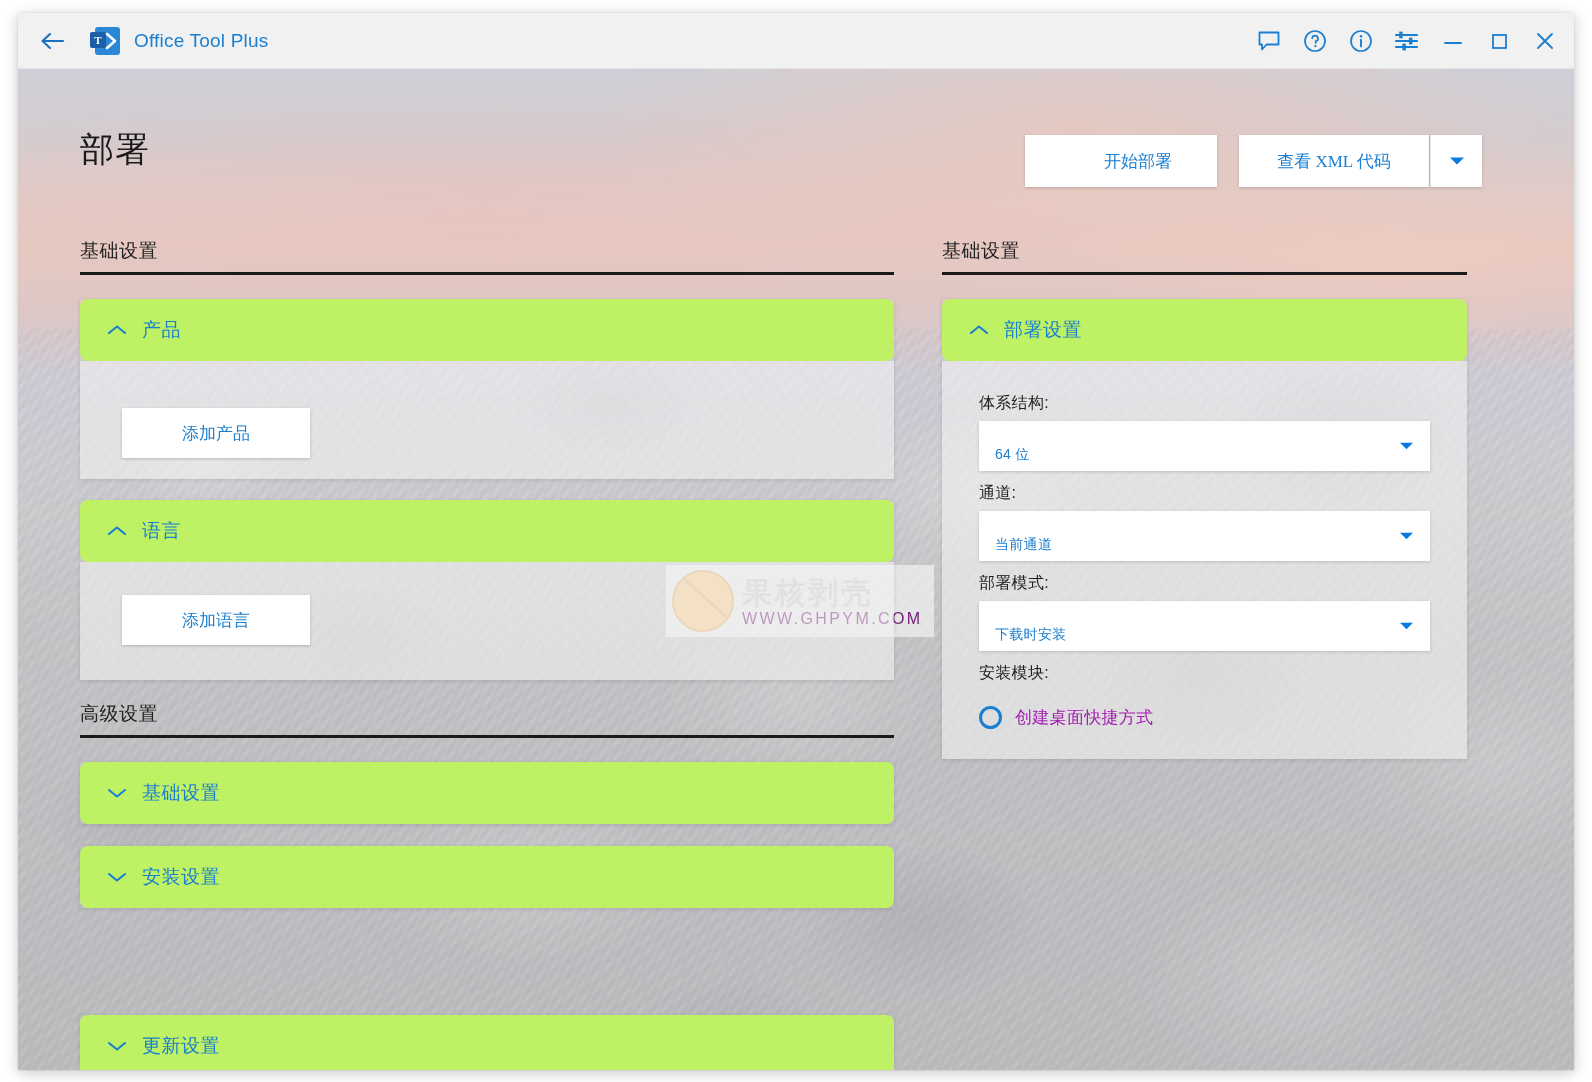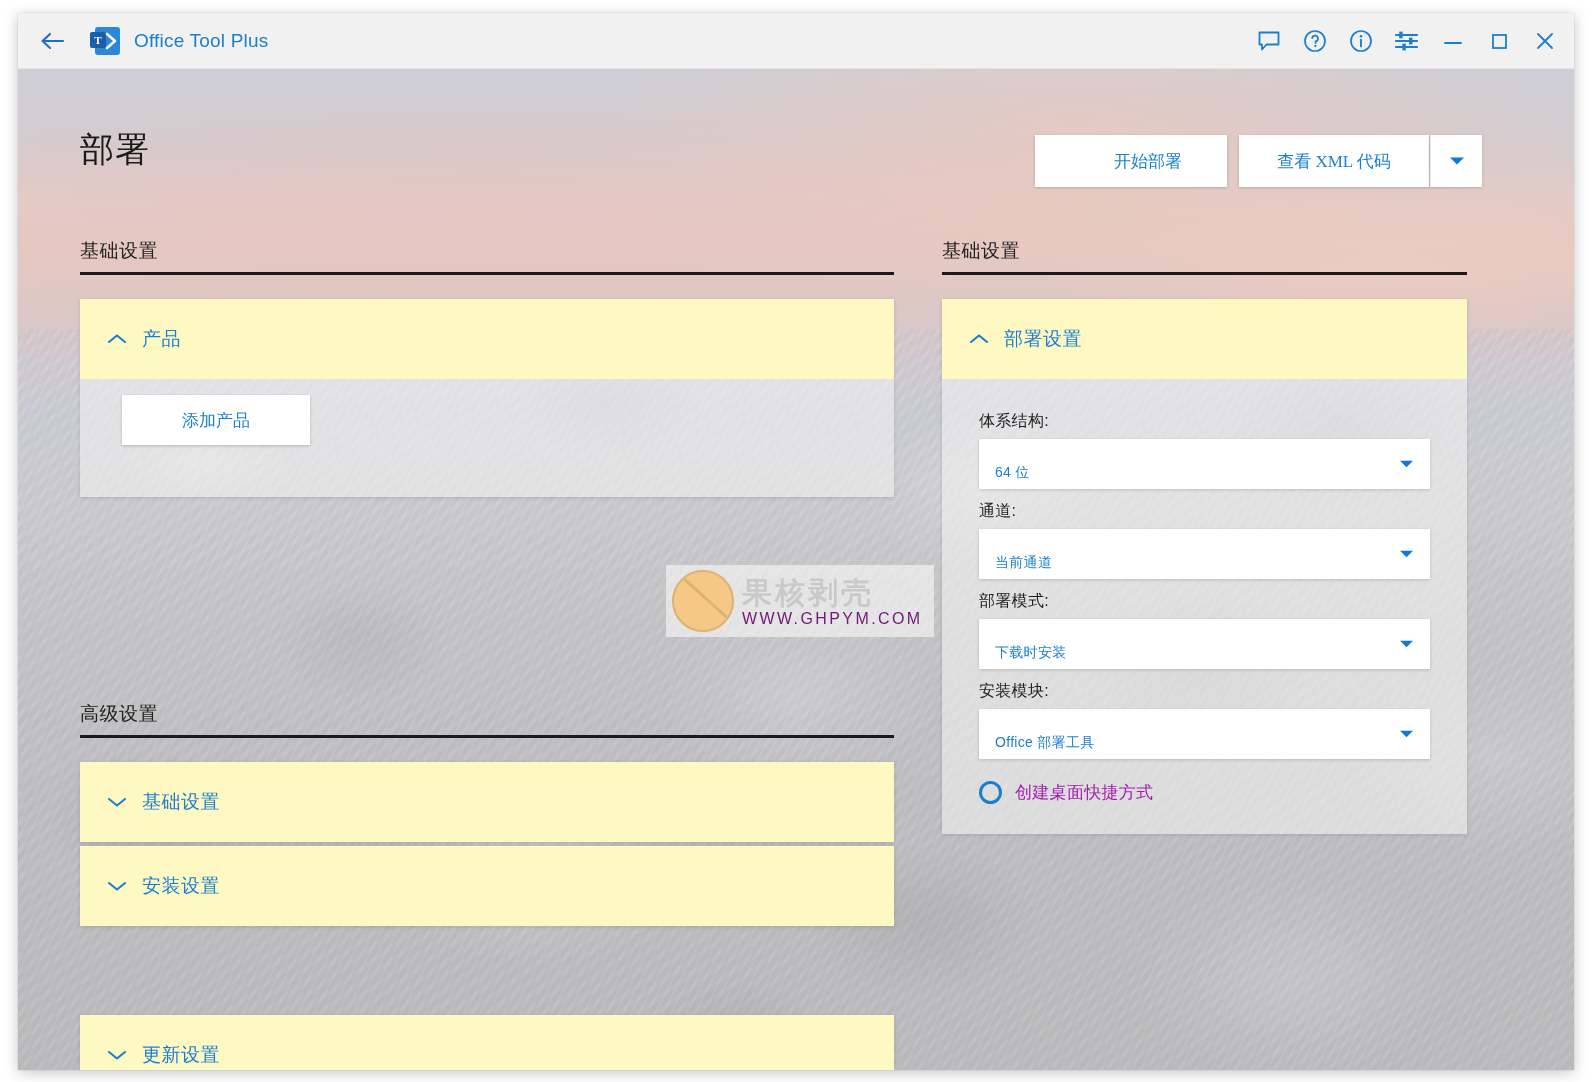--- a/index.html
+++ b/index.html
@@ -221,21 +221,21 @@
     color: #1b7fd1;
     font-size: 17px;
     font-family: inherit;
     height: 52px;
     display: flex;
     align-items: center;
     justify-content: center;
     cursor: pointer;
     white-space: nowrap;
   }
-  #btn-deploy { width: 192px; margin-right: 12px; padding-left: 40px; }
+  #btn-deploy { width: 192px; margin-right: 22px; padding-left: 40px; }
   #btn-xml { width: 190px; font-family: Liberation Serif, serif; }
   #btn-xml-split {
     width: 52px;
     margin-left: 1px;
     border-left: 1px solid #e6e6e6;
   }
 
   .section-label {
     position: absolute;
     font-size: 19px;
@@ -247,25 +247,26 @@
     height: 3px;
     background: #1a1a1a;
   }
 
   
   .card {
     position: absolute;
     box-shadow: 0 1px 4px rgba(0,0,0,0.13);
   }
   .card-head {
-    background: #fef9c3;
-    height: 80px;
-    display: flex;
-    align-items: center;
-    cursor: pointer;
+    background: #bef264;
+    height: 62px;
+    display: flex;
+    align-items: center;
+    cursor: pointer;
+    border-radius: 8px;
   }
   .chev {
     width: 22px;
     margin-left: 26px;
     margin-right: 14px;
     display: flex;
     align-items: center;
     justify-content: center;
     flex: none;
   }
@@ -458,25 +459,38 @@
 
       <div class="card" style="left:62px; top:231px; width:814px;">
         <div class="card-head">
           <span class="chev">
             <svg width="20" height="12" viewBox="0 0 20 12">
               <path d="M2 9 L10 2.5 L18 9" fill="none" stroke="#1b7fd1" stroke-width="2.1" stroke-linecap="round" stroke-linejoin="round"></path>
             </svg>
           </span>
           <span class="card-title">产品</span>
         </div>
-        <div class="card-body" style="height:118px; padding-top:16px; padding-left:42px; box-sizing:border-box;">
+        <div class="card-body" style="height:118px; padding-top:47px; padding-left:42px; box-sizing:border-box;">
           <button class="addbtn">添加产品</button>
         </div>
       </div>
 
+      <div class="card" style="left:62px; top:432px; width:814px;">
+        <div class="card-head">
+          <span class="chev">
+            <svg width="20" height="12" viewBox="0 0 20 12">
+              <path d="M2 9 L10 2.5 L18 9" fill="none" stroke="#1b7fd1" stroke-width="2.1" stroke-linecap="round" stroke-linejoin="round"></path>
+            </svg>
+          </span>
+          <span class="card-title">语言</span>
+        </div>
+        <div class="card-body" style="height:118px; padding-top:33px; padding-left:42px; box-sizing:border-box;">
+          <button class="addbtn">添加语言</button>
+        </div>
+      </div>
 
       <div class="section-label" style="left:62px; top:633px;">高级设置</div>
       <div class="section-rule" style="left:62px; top:667px; width:814px;"></div>
 
       <div class="card" style="left:62px; top:694px; width:814px;">
         <div class="card-head">
           <span class="chev">
             <svg width="20" height="12" viewBox="0 0 20 12">
               <path d="M2 3 L10 9.5 L18 3" fill="none" stroke="#1b7fd1" stroke-width="2.1" stroke-linecap="round" stroke-linejoin="round"></path>
             </svg>
@@ -547,28 +561,20 @@
           <div class="combo">
             <span class="combo-value">下载时安装</span>
             <span class="combo-arrow">
               <svg width="15" height="9" viewBox="0 0 15 9">
                   <path d="M1 1.2 L7.5 7.8 L14 1.2 Z" fill="#0a7ae0"></path>
                 </svg>
             </span>
           </div>
 
           <div class="field-label" style="margin-top:12px;">安装模块:</div>
-          <div class="combo">
-            <span class="combo-value">Office 部署工具</span>
-            <span class="combo-arrow">
-              <svg width="15" height="9" viewBox="0 0 15 9">
-                  <path d="M1 1.2 L7.5 7.8 L14 1.2 Z" fill="#0a7ae0"></path>
-                </svg>
-            </span>
-          </div>
 
           <div class="radio-row" style="margin-top:22px;">
             <span class="radio-mark"></span>
             <span class="radio-label">创建桌面快捷方式</span>
           </div>
 
 
         </div>
       </div>
 

